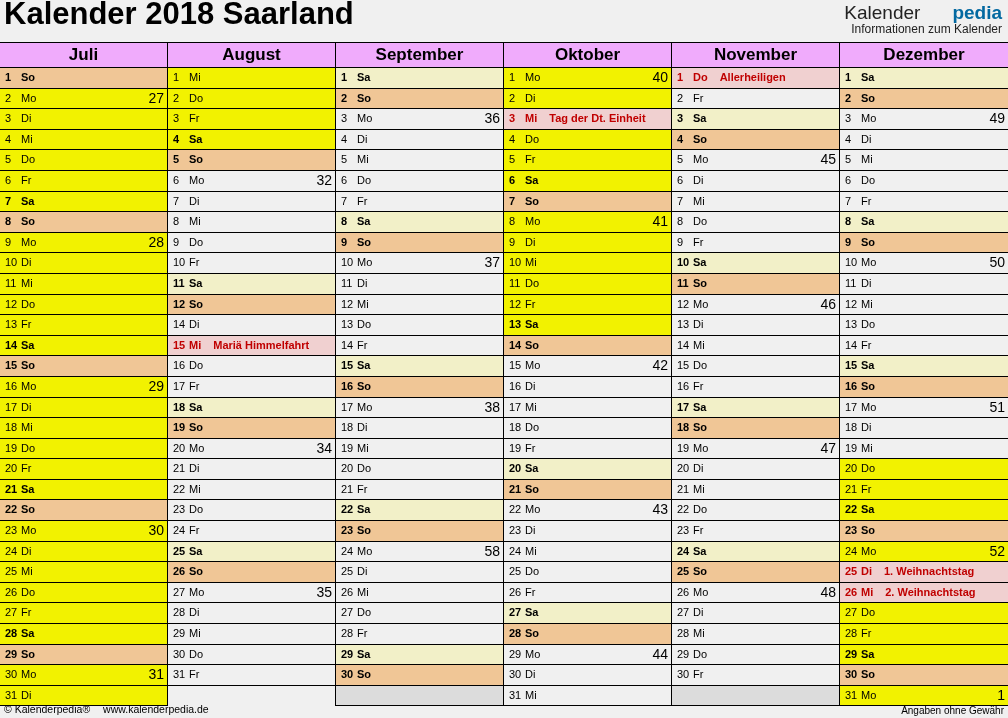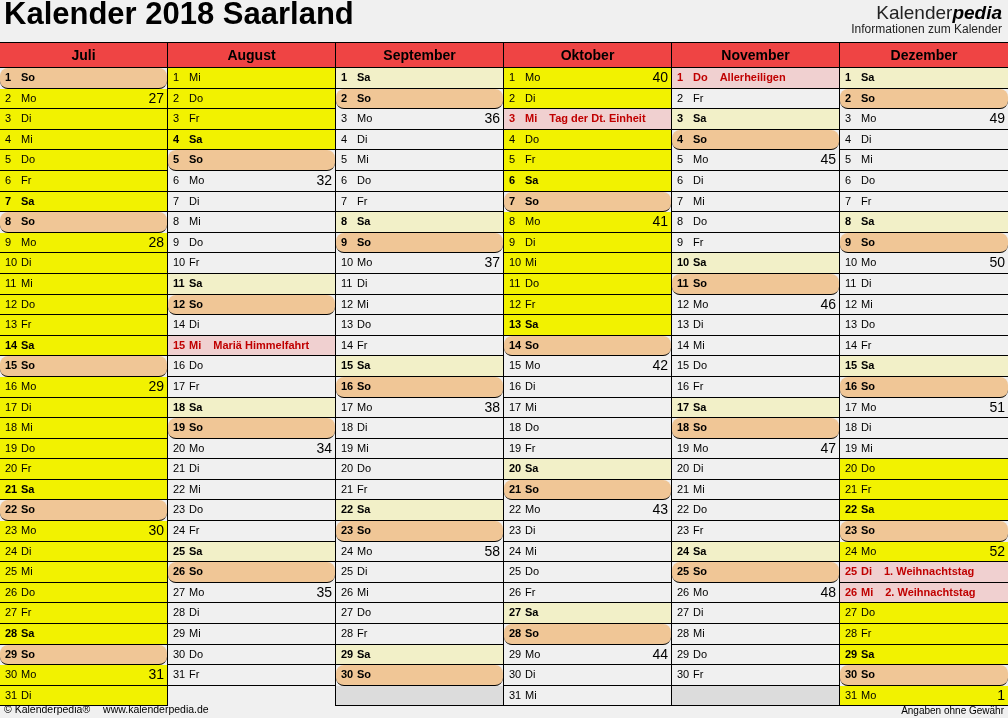--- a/index.html
+++ b/index.html
@@ -1,30 +1,30 @@
 <!DOCTYPE html>
 <html><head>
 <meta charset="utf-8">
 <style>
   html,body{margin:0;padding:0;}
   body{width:1008px;height:718px;background:#f0f0f0;font-family:"Liberation Sans",sans-serif;position:relative;overflow:hidden;}
   .title{position:absolute;left:4px;top:-4px;font-size:31px;font-weight:bold;color:#000;letter-spacing:0px;}
   .brand{position:absolute;right:6px;top:2px;text-align:right;}
   .brand-name{font-size:19px;color:#222;}
-  .brand-name b{color:#000000;font-style:italic;}
+  .brand-name b{color:#0369a1;margin-left:32px;}
   .brand-sub{font-size:12px;color:#222;margin-top:-2px;}
   .grid{position:absolute;left:0;top:42px;width:1008px;display:flex;border-top:1.5px solid #000;}
   .col{width:168px;border-right:1px solid #000;box-sizing:border-box;}
   .col:last-child{border-right:none;}
-  .mhead{height:24px;line-height:24px;text-align:center;font-size:14px;font-weight:bold;border-bottom:1.5px solid #000;background:#ef4444;}
+  .mhead{height:24px;line-height:24px;text-align:center;font-size:17px;font-weight:bold;border-bottom:1.5px solid #000;background:#f0abfc;}
   .row{height:19.6px;line-height:19.6px;border-bottom:1px solid #000;font-size:11px;position:relative;padding-left:5px;box-sizing:content-box;background:#f0f0f0;color:#000;white-space:nowrap;}
   .row.yellow{background:#f2f200;}
   .row.sat{background:#f2f0c8;font-weight:bold;}
   .row.sat.yellow{background:#f2f200;}
-  .row.sun{background:#f0c696;font-weight:bold;border-radius:8px;}
+  .row.sun{background:#f0c696;font-weight:bold;}
   .row.hol{background:#f0d0d0;color:#c00000;font-weight:bold;}
   .row.empty{background:#dcdcdc;}
   .d{display:inline-block;width:16px;}
   .wd{display:inline-block;}
   .hn{margin-left:12px;}
   .wk{position:absolute;right:3px;top:0;font-size:14px;font-weight:normal;color:#000;}
   .footer-left{position:absolute;left:4px;top:703px;font-size:10.5px;color:#000;}
   .footer-left span{margin-right:10px;}
   .footer-right{position:absolute;right:4px;top:705px;font-size:10px;color:#000;}
 </style>

